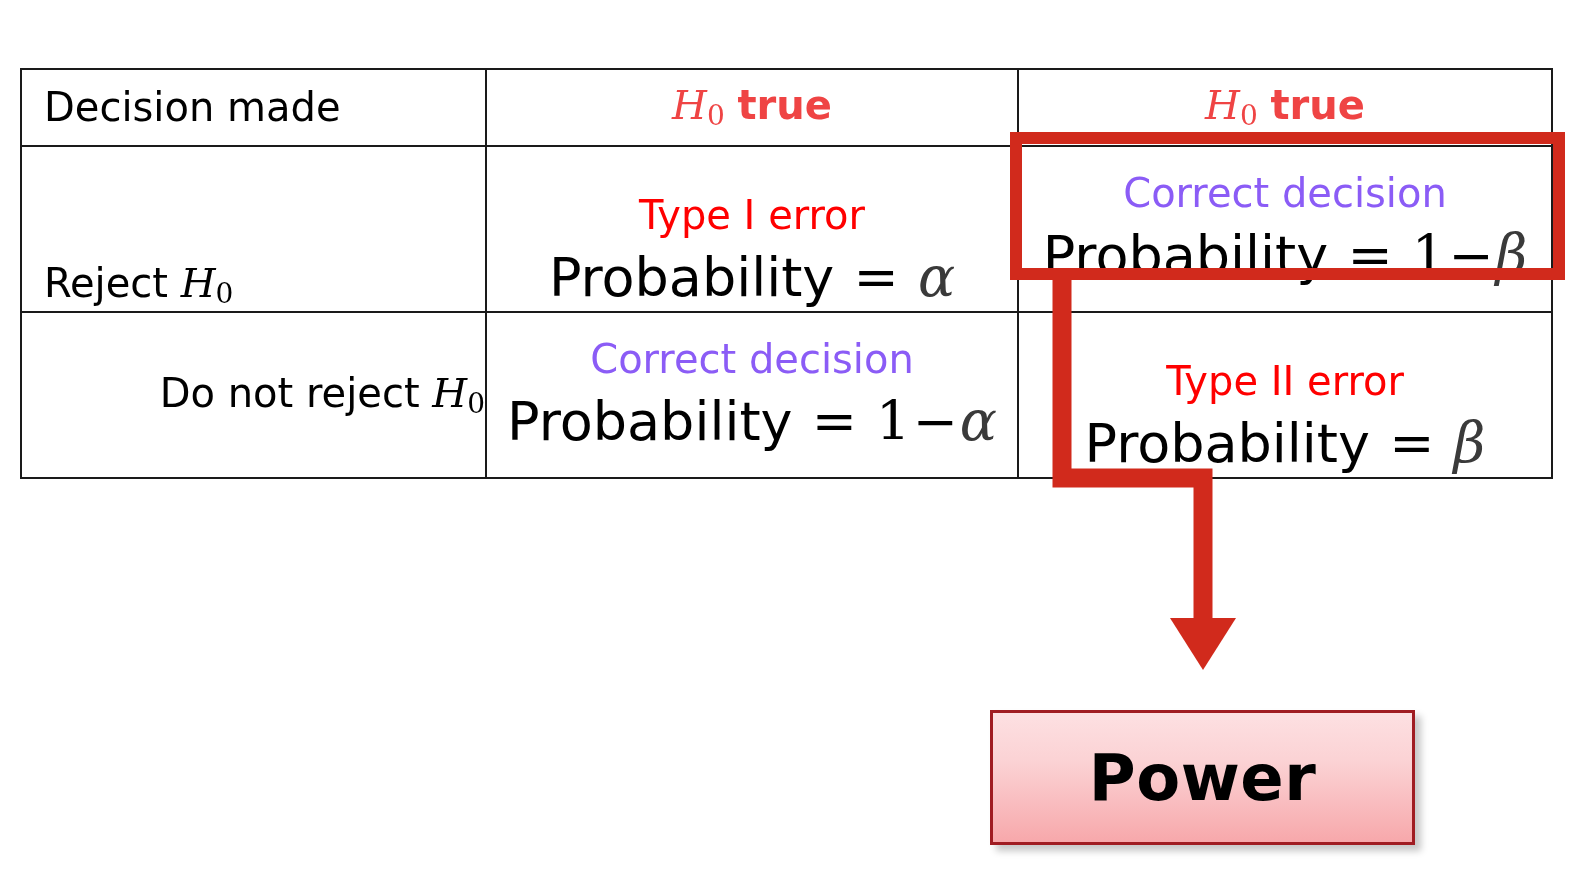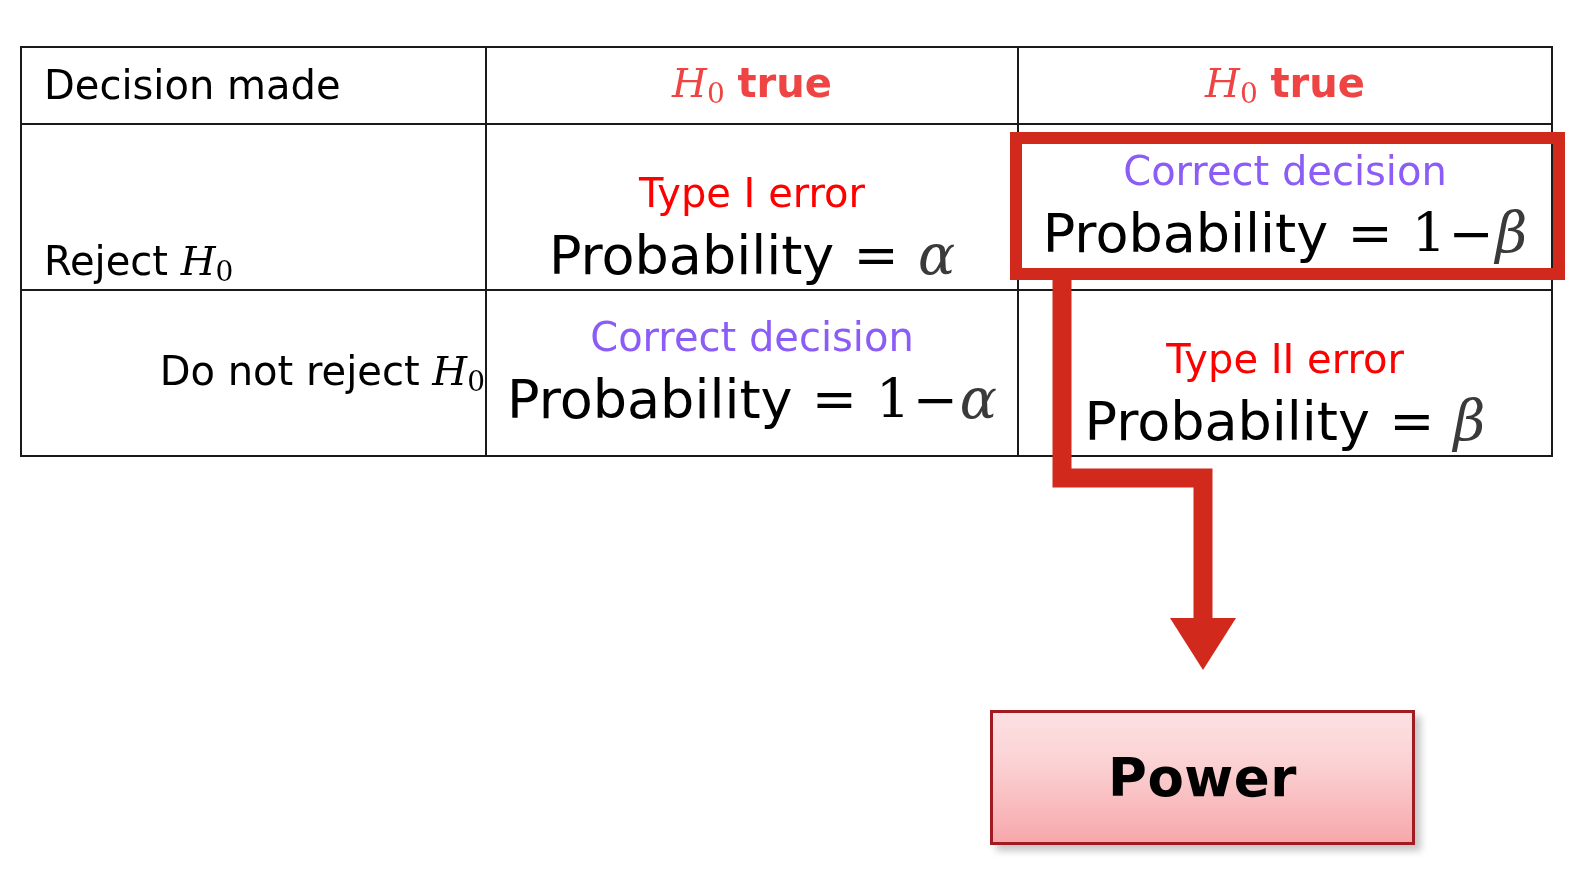--- a/index.html
+++ b/index.html
@@ -13,21 +13,21 @@
     position: relative;
     overflow: hidden;
     font-family: "DejaVu Sans", sans-serif;
     -webkit-font-smoothing: antialiased;
   }
 
   
   .decision-table {
     position: absolute;
     left: 20px;
-    top: 46px;
+    top: 68px;
     width: 1533px;
     height: 370px;
     border-collapse: collapse;
     table-layout: fixed;
     border-radius: 15px;
   }
   .decision-table td {
     border: 2px solid #1a1a1a;
     padding: 0;
     vertical-align: middle;
@@ -138,21 +138,21 @@
     border: 3px solid #a01c22;
     background: linear-gradient(to bottom, #fde0e2 0%, #fbd2d4 38%, #f7a8ab 100%);
     box-shadow: 6px 6px 7px rgba(0,0,0,0.22);
     display: flex;
     align-items: center;
     justify-content: center;
   }
   .power-label {
     font-family: "DejaVu Sans", sans-serif;
     font-weight: bold;
-    font-size: 53px;
+    font-size: 64px;
     color: #000000;
     letter-spacing: 0.5px;
   }
 </style>
 </head>
 <body>
 
 <table class="decision-table">
   <colgroup>
     <col class="col-label">

